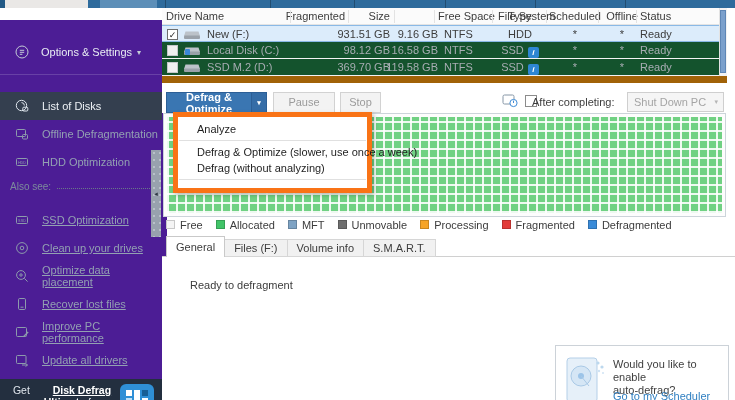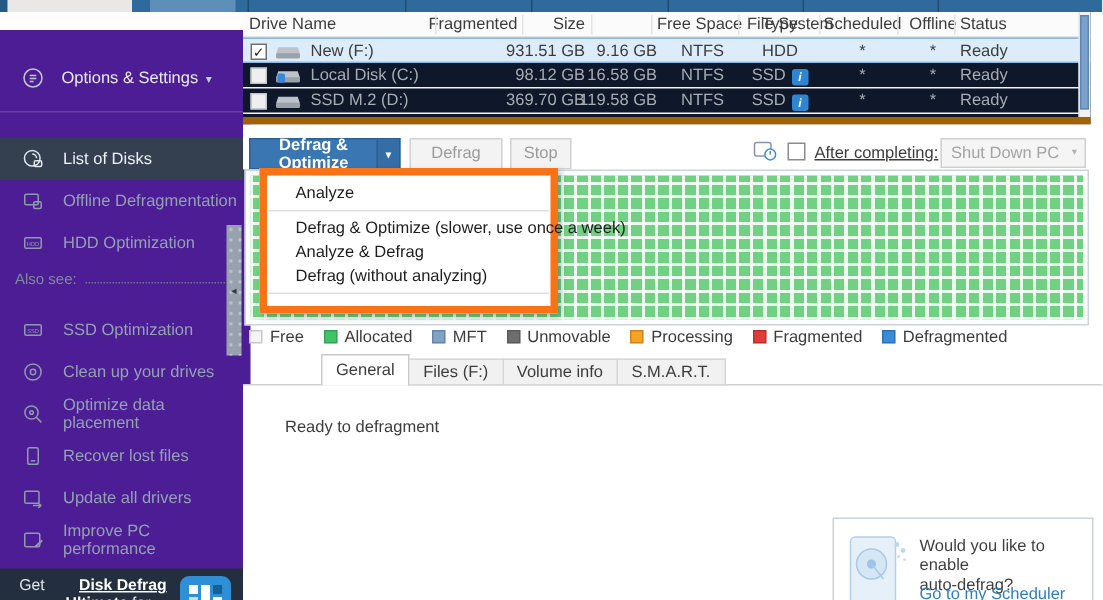--- a/index.html
+++ b/index.html
@@ -15,73 +15,73 @@
   .topbar .tsep{position:absolute;top:0;width:1px;height:8px;background:rgba(0,0,0,.28);}
 
   
   .sidebar{position:absolute;left:0;top:20px;width:167px;height:392px;background:#4c1d95;color:#93a1b2;}
   .opts{position:absolute;left:0;top:18px;width:162px;height:28px;display:flex;align-items:center;padding-left:14px;color:#e8edf3;cursor:default;}
   .opts .ic{width:16px;height:16px;margin-right:11px;color:#c3ccd6;flex:0 0 16px;}
   .opts .caret{margin-left:5px;font-size:8px;color:#c3ccd6;}
   .sb-divider{position:absolute;left:0;top:54px;width:162px;height:1px;background:rgba(255,255,255,.16);}
   .sb-group{position:absolute;left:0;width:162px;}
   #sb-primary{top:72px;}
-  #sb-secondary{top:186px;}
+  #sb-secondary{top:186px;text-decoration:underline;}
   .sb-item{height:28px;display:flex;align-items:center;padding-left:14px;cursor:default;}
   .sb-item .ic{width:16px;height:16px;margin-right:12px;flex:0 0 16px;color:#8d9bac;}
   .sb-item.active{background:#343f4f;color:#eef2f6;}
   .sb-item.active .ic{color:#dfe6ee;}
   .also-see{position:absolute;left:0;top:158px;width:162px;height:16px;display:flex;align-items:center;padding-left:10px;color:#7d8b9c;font-size:10px;}
   .also-see .dots{flex:1;margin:0 10px 0 6px;border-bottom:1px dotted #6a7789;height:1px;transform:translateY(2px);}
   .promo{position:absolute;left:0;bottom:0;width:162px;height:33px;background:#232f3f;display:flex;align-items:flex-start;justify-content:center;padding-top:5px;color:#dfe5ec;}
   .promo-text{width:108px;text-align:center;font-size:10.5px;line-height:12px;}
   .promo-text b{color:#fff;}
   .promo-text u{padding-left:20px;}
   .promo-ic{width:34px;height:34px;margin-left:4px;}
   .collapse-handle{position:absolute;left:151px;top:150px;width:10px;height:87px;background:#98a2ae;z-index:6;
     background-image:radial-gradient(circle at 3px 3px, #b9c1ca 1px, transparent 1.3px);background-size:6px 7px;
     display:flex;align-items:center;justify-content:center;cursor:pointer;}
   .collapse-handle .arr{font-size:7px;color:#2e3742;}
 
   
-  .dtable{position:absolute;left:162px;top:8px;width:565px;height:75px;background:#0f172a;overflow:hidden;border-bottom:5px solid #a16207;}
+  .dtable{position:absolute;left:162px;top:8px;width:565px;height:75px;background:#14532d;overflow:hidden;border-bottom:7px solid #a16207;}
   .thead{position:relative;height:17px;border-bottom:1px solid #e4e4e4;background:#fbfbfb;color:#3c3c3c;}
   .hcell{position:absolute;top:2px;white-space:nowrap;}
   .hsep{position:absolute;top:2px;width:1px;height:13px;background:#e3e3e3;}
   .trow{position:relative;height:17px;border-bottom:1px solid #f3f3f3;color:#a8adb3;}
   .trow.selected{background:#dcecfb;border-top:1px solid #8ab9e6;border-bottom:1px solid #8ab9e6;color:#3c3c3c;height:17px;}
   .tcell{position:absolute;top:2px;white-space:nowrap;}
   .cb{position:absolute;left:5px;top:3px;width:11px;height:11px;border:1px solid #c4c7ca;background:#efefef;font-size:9px;line-height:10px;text-align:center;color:#222;}
   .trow.selected .cb{background:#fff;border-color:#6e6e6e;}
   .drive-ico{position:absolute;left:21px;top:3px;}
   .c-name{left:45px;}
   .c-frag{right:382px;}
   .c-size{right:337px;}
   .c-free{right:289px;}
-  .c-fs{left:292px;}
+  .c-fs{left:282px;}
   .c-type{left:330px;width:56px;text-align:center;}
   .c-sched{left:385px;width:56px;text-align:center;}
   .c-off{left:440px;width:40px;text-align:center;}
   .c-status{left:478px;}
   .right{text-align:right;}
   .info-badge{display:inline-block;width:11px;height:11px;margin-left:4px;background:#2e86d3;color:#fff;border-radius:2px;font-size:8px;line-height:11px;text-align:center;font-style:italic;font-weight:bold;vertical-align:-1px;}
   .vscroll{position:absolute;right:0;top:0;width:8px;height:75px;background:#f2f2f2;border-left:1px solid #e3e3e3;}
   .vthumb{position:absolute;right:1px;top:2px;width:6px;height:63px;background:#7ba0cc;border:1px solid #5e86b5;}
 
   
   .toolbar{position:absolute;left:162px;top:83px;width:573px;height:30px;background:#fff;}
   .btn-defrag{position:absolute;left:4px;top:9px;width:101px;height:21px;background:#3a76b2;border:1px solid #2c5f96;color:#fff;font-weight:bold;font-size:11px;display:flex;align-items:center;cursor:pointer;}
   .btn-defrag .lbl{flex:1;text-align:center;}
   .btn-defrag .dd{width:15px;border-left:1px solid #2c5f96;text-align:center;font-size:7px;align-self:stretch;display:flex;align-items:center;justify-content:center;background:#356da7;}
   .btn-gray{position:absolute;top:9px;height:21px;background:#f3f3f3;border:1px solid #d2d2d2;color:#9b9b9b;text-align:center;line-height:19px;cursor:default;}
   .btn-pause{left:111px;width:62px;}
   .btn-stop{left:178px;width:41px;}
   .pwr-ico{position:absolute;left:340px;top:11px;}
   .ac-check{position:absolute;left:363px;top:12px;width:12px;height:12px;border:1px solid #8b8b8b;background:#fff;cursor:pointer;}
-  .ac-label{position:absolute;left:381px;top:13px;color:#3c3c3c;text-decoration:underline;}
+  .ac-label{position:absolute;left:370px;top:13px;color:#3c3c3c;}
   .ac-select{position:absolute;left:465px;top:9px;width:97px;height:20px;background:#f5f5f5;border:1px solid #cfcfcf;color:#a4a4a4;line-height:18px;padding-left:6px;cursor:default;}
   .ac-select .sarr{position:absolute;right:5px;top:0;font-size:7px;line-height:18px;color:#b5b5b5;}
 
   
   .gridpanel{position:absolute;left:163px;top:113px;width:563px;height:104px;background:#fdfdfd;border:1px solid #ccd4da;}
   .gridfill{position:absolute;left:3px;top:3px;right:3px;bottom:3px;background-color:#70d183;
     background-image:repeating-linear-gradient(90deg, rgba(255,255,255,.88) 0 2px, transparent 2px 9px),
                      repeating-linear-gradient(0deg, rgba(255,255,255,.88) 0 2px, transparent 2px 9px);}
 
   
@@ -92,21 +92,21 @@
 
   
   .legend{position:absolute;left:166px;top:217px;width:560px;height:15px;display:flex;align-items:center;color:#3c3c3c;}
   .lg-item{display:inline-flex;align-items:center;margin-right:13px;}
   .lg-sw{width:9px;height:9px;margin-right:5px;border:1px solid rgba(0,0,0,.18);}
 
   
   .tabs{position:absolute;left:166px;top:236px;height:21px;display:flex;align-items:flex-end;z-index:3;}
   .tab{height:18px;line-height:17px;padding:0 9px;background:#f1f1f1;border:1px solid #d6d6d6;border-left:none;color:#3c3c3c;cursor:pointer;}
   .tab:first-child{border-left:1px solid #d6d6d6;}
-  .tab.active{height:21px;line-height:20px;background:#fff;border:1px solid #c9c9c9;border-bottom:none;position:relative;z-index:4;margin-left:48px;}
+  .tab.active{height:21px;line-height:20px;background:#fff;border:1px solid #c9c9c9;border-bottom:none;position:relative;z-index:4;}
   .tabpanel{position:absolute;left:162px;top:256px;width:573px;height:144px;background:#fff;border-top:1px solid #d0d0d0;z-index:2;}
   .status-text{position:absolute;left:28px;top:22px;color:#3c3c3c;}
 
   
   .card{position:absolute;left:555px;top:345px;width:174px;height:80px;background:#fff;border:1px solid #ccd2d8;z-index:5;}
   .card .hddpic{position:absolute;left:9px;top:10px;}
   .card .q{position:absolute;left:57px;top:12px;width:112px;line-height:13px;color:#3f3f3f;}
   .card .lnk{position:absolute;left:57px;top:44px;color:#2f7fc1;cursor:pointer;}
 </style>
 </head>
@@ -191,31 +191,31 @@
         </div>
         <div class="sb-item">
           <span class="ic"><svg width="16" height="16" viewBox="0 0 16 16" fill="none" stroke="currentColor">
               <rect x="4.5" y="2.5" width="7" height="11" rx="1.2"></rect>
               <path d="M6.5 11.2h3"></path>
             </svg></span>
           <span>Recover lost files</span>
         </div>
         <div class="sb-item">
           <span class="ic"><svg width="16" height="16" viewBox="0 0 16 16" fill="none" stroke="currentColor">
+              <rect x="2.5" y="3.5" width="10" height="9" rx="1"></rect>
+              <path d="M9 12.2l4.6-4.6 1 1-4.6 4.6z" fill="currentColor" stroke="none"></path>
+            </svg></span>
+          <span>Improve PC performance</span>
+        </div>
+        <div class="sb-item">
+          <span class="ic"><svg width="16" height="16" viewBox="0 0 16 16" fill="none" stroke="currentColor">
               <rect x="2.5" y="3.5" width="9.5" height="8" rx="1"></rect>
               <path d="M8 13h5.5M13.5 13l-2-1.6M13.5 13l-2 1.6"></path>
             </svg></span>
           <span>Update all drivers</span>
-        </div>
-        <div class="sb-item">
-          <span class="ic"><svg width="16" height="16" viewBox="0 0 16 16" fill="none" stroke="currentColor">
-              <rect x="2.5" y="3.5" width="10" height="9" rx="1"></rect>
-              <path d="M9 12.2l4.6-4.6 1 1-4.6 4.6z" fill="currentColor" stroke="none"></path>
-            </svg></span>
-          <span>Improve PC performance</span>
         </div>
       </nav>
     <div class="promo">
       <div class="promo-text">Get <b><u>Disk Defrag</u></b><br><b><u>Ultimate</u></b> for advanced</div>
       <div class="promo-ic">
         <svg width="34" height="32" viewBox="0 0 34 32">
             <rect width="34" height="32" rx="6" fill="#2f8fd6"></rect>
           <rect x="6" y="6" width="6" height="6" fill="#fff"></rect>
             <rect x="6" y="14" width="6" height="6" fill="#bfe0f6"></rect>
           <rect x="6" y="22" width="3" height="3" fill="#fff"></rect>
@@ -320,21 +320,21 @@
     <div class="vscroll">
       <div class="vthumb"></div>
     </div>
   </section>
 
   <section class="toolbar">
     <div class="btn-defrag">
       <span class="lbl">Defrag &amp; Optimize</span>
       <span class="dd">▾</span>
     </div>
-    <div class="btn-gray btn-pause">Defrag</div>
+    <div class="btn-gray btn-pause">Pause</div>
     <div class="btn-gray btn-stop">Stop</div>
     <span class="pwr-ico">
       <svg width="17" height="14" viewBox="0 0 17 14">
           <rect x="1" y="1" width="11" height="9" rx="1.5" fill="none" stroke="#8696a6"></rect>
         <circle cx="11.5" cy="9" r="3.6" fill="#fff" stroke="#3f8cd6"></circle>
           <path d="M11.5 6.6v2.4" stroke="#3f8cd6"></path>
         </svg>
     </span>
     <span class="ac-check"></span>
     <span class="ac-label">After completing:</span>
@@ -345,21 +345,20 @@
   </section>
 
   <section class="gridpanel">
     <div class="gridfill"></div>
   </section>
 
   <div class="menu" id="menu">
       <div class="menu-item">Analyze</div>
       <div class="menu-sep"></div>
       <div class="menu-item">Defrag &amp; Optimize (slower, use once a week)</div>
-      <div class="menu-item">Analyze &amp; Defrag</div>
       <div class="menu-item">Defrag (without analyzing)</div>
       <div class="menu-sep"></div>
     </div>
 
   <div class="legend" id="legend">
       <span class="lg-item">
         <i class="lg-sw" style="background: rgb(244, 244, 244);"></i>
         <span>Free</span>
       </span>
       <span class="lg-item">

